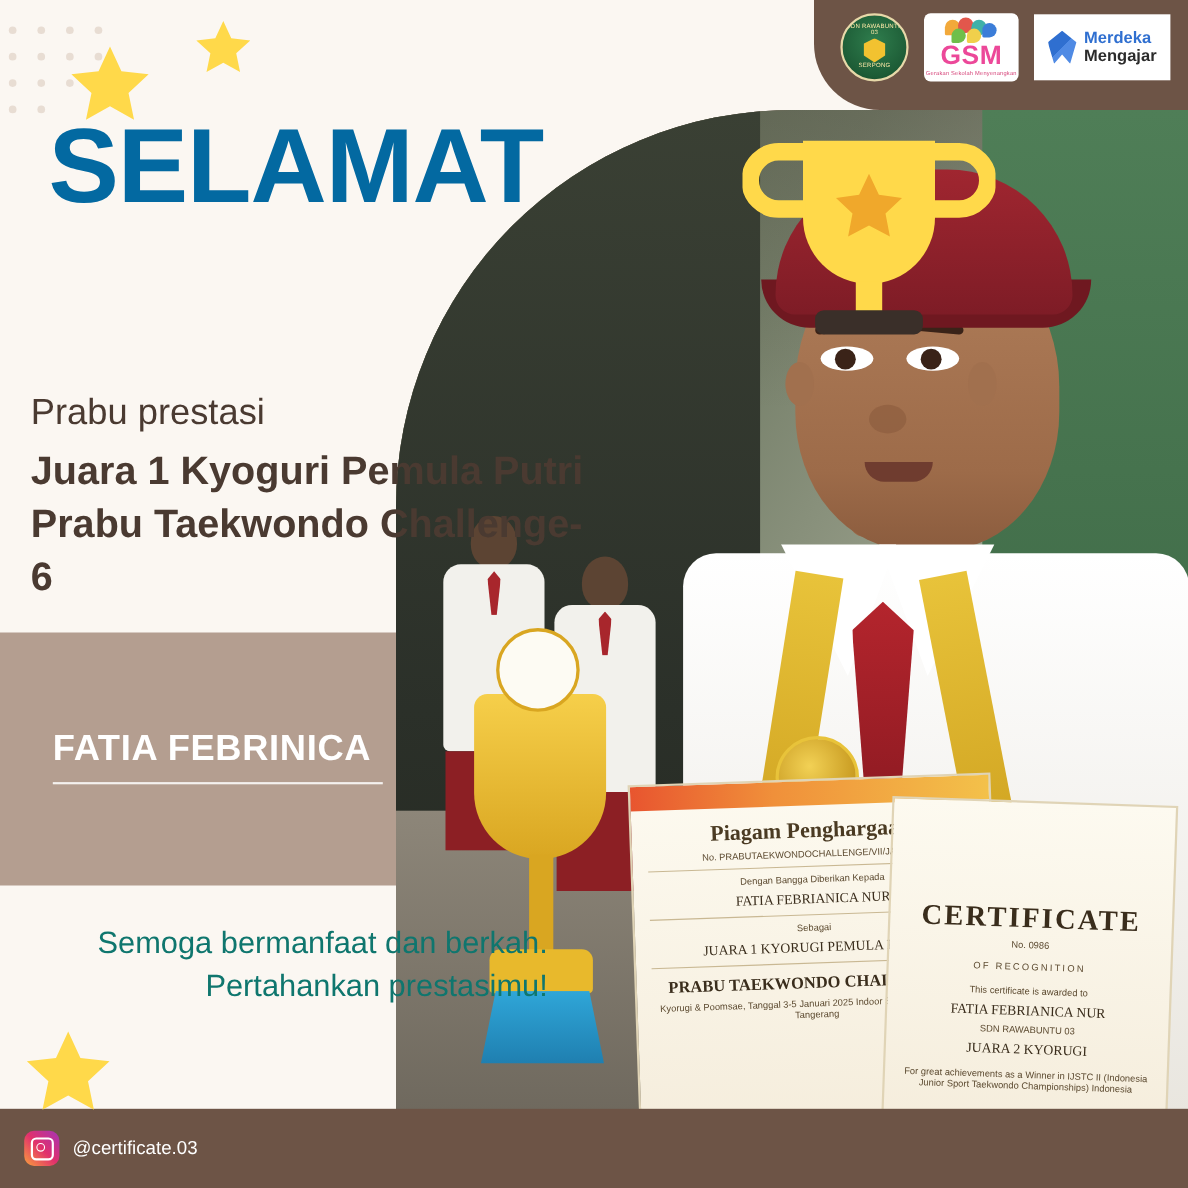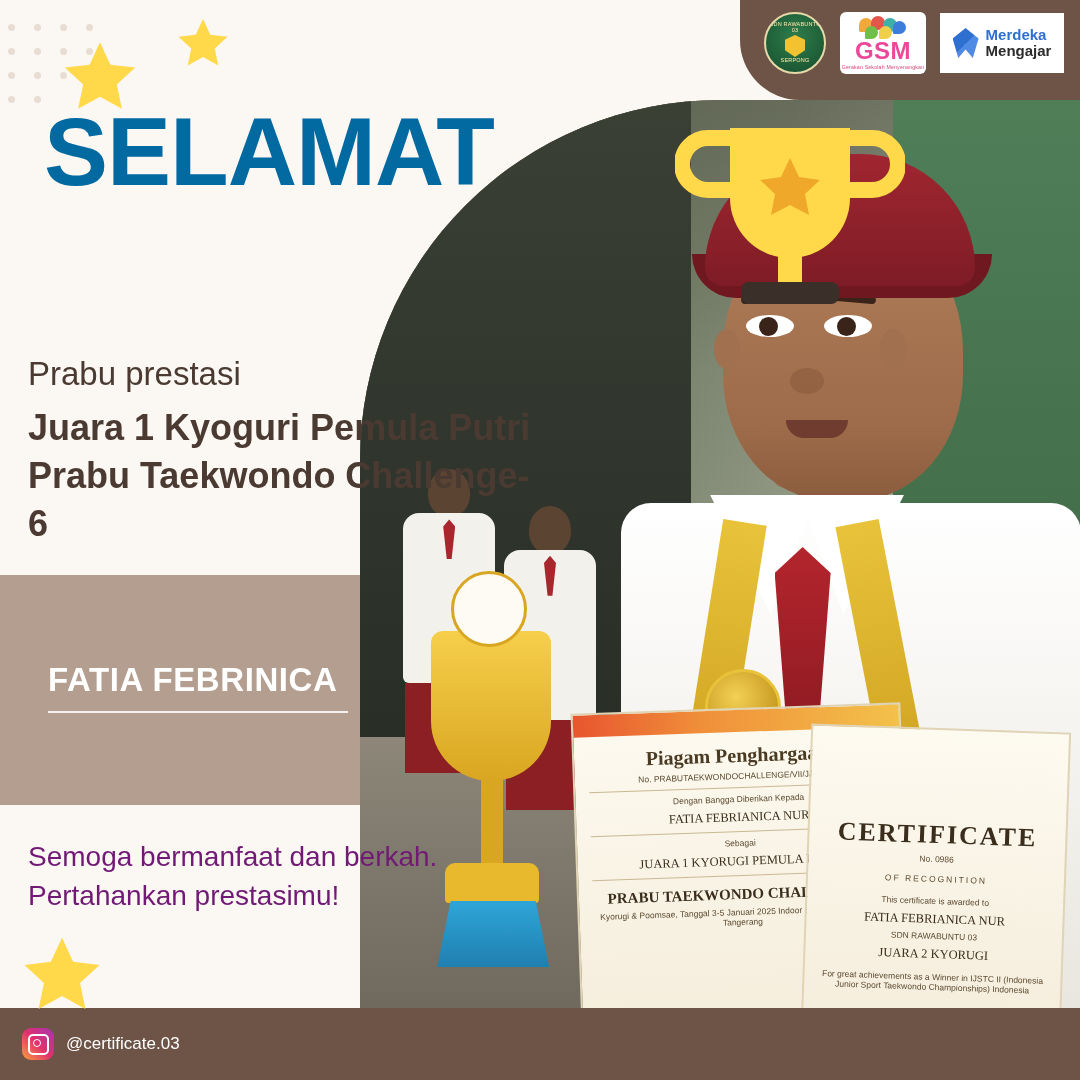--- a/index.html
+++ b/index.html
@@ -241,24 +241,25 @@
     color: #ffffff;
     font-size: 26px;
     padding-left: 2px;
   }
 
   .closing {
     position: absolute;
     left: 28px;
     top: 838px;
     width: 470px;
-    color: #701a75;
+    color: #0f766e;
     font-size: 28px;
     line-height: 1.38;
     z-index: 12;
+    text-align: right;
   }
 
   
   .foot-item {
     display: flex;
     align-items: center;
     gap: 12px;
     color: #ffffff;
     font-size: 17px;
   }

